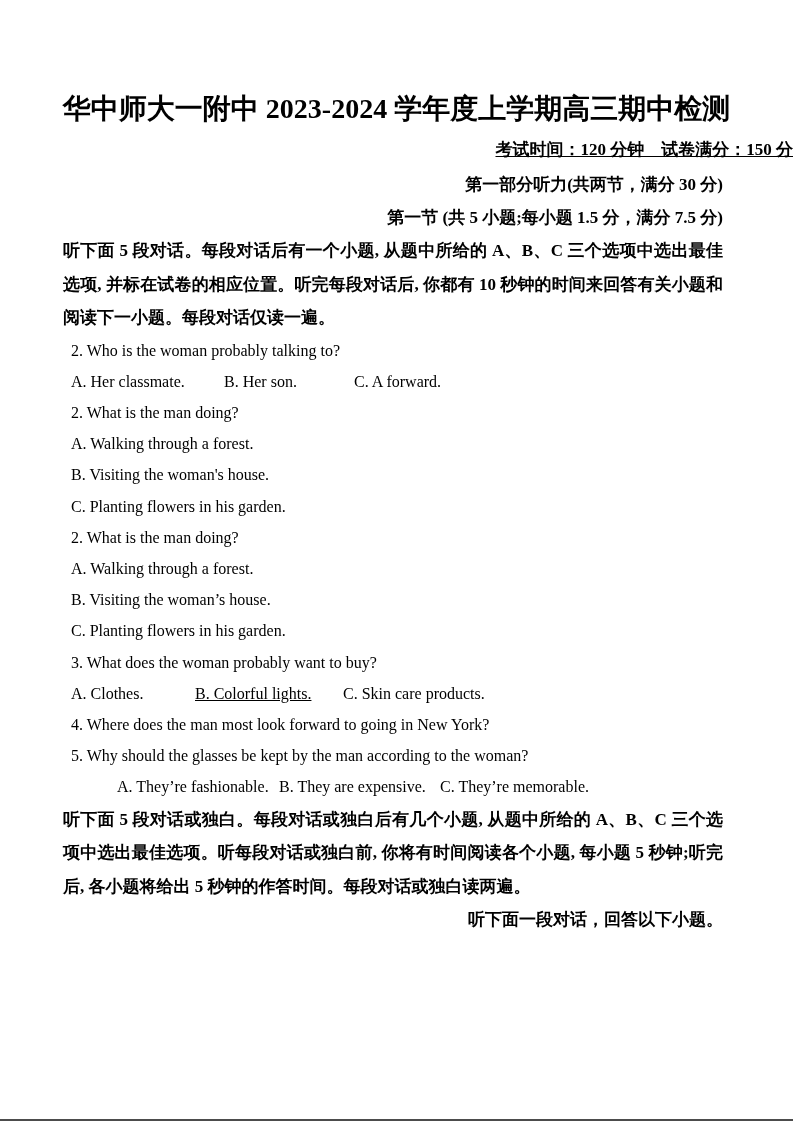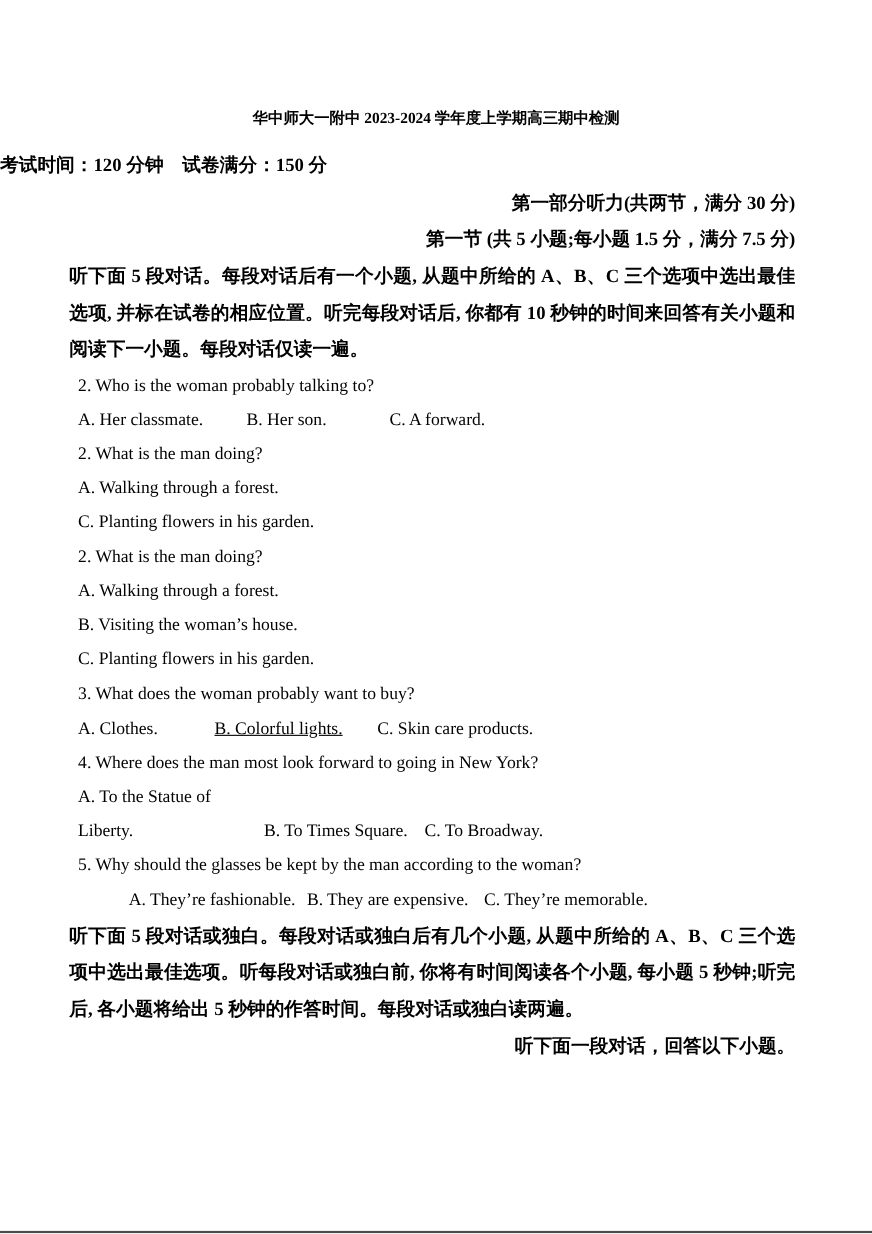--- a/index.html
+++ b/index.html
@@ -1,23 +1,23 @@
 <!DOCTYPE html>
 <html><head>
 <meta charset="utf-8">
 <style>
   html,body{margin:0;padding:0;background:#e8e8e8;}
   .page{
     width:793px;height:1122px;position:relative;background:#ffffff;
     overflow:hidden;color:#000;
     font-family:"Liberation Serif","DejaVu Serif",serif;
   }
-  .doc-title{margin:95px 0 0;text-align:center;font-size:14px;font-weight:700;line-height:28px;}
+  .doc-title{margin:95px 0 0;text-align:center;font-size:28px;font-weight:700;line-height:28px;}
   .doc-subtitle{margin:16px 0 0;text-align:center;font-size:21px;font-weight:700;line-height:28px;}
-  .exam-info{margin:15px 0 6px;text-align:left;font-size:17px;font-weight:700;line-height:24px;}
+  .exam-info{margin:15px 0 6px;text-align:right;font-size:17px;font-weight:700;line-height:24px;text-decoration:underline;}
   .content{padding:0 70px 0 63px;}
   .cn{font-weight:700;font-size:17px;line-height:33px;margin:0;text-align:right;}
   .para{text-align:justify;line-height:33.5px;}
   .en{font-weight:400;font-size:16px;line-height:31.2px;margin:0;padding-left:8px;}
   .opt{display:inline-block;}
   .w149{width:149px;} .w126{width:126px;}
   .w120{width:120px;} .w144{width:144px;text-decoration:underline;}
   .w165{width:165px;} .w142{width:142px;}
   .w158{width:158px;margin-left:46px;} .w157{width:157px;}
   .bottom-edge{position:absolute;left:0;right:0;bottom:1px;height:2px;background:#4c4c4c;}
@@ -41,20 +41,21 @@
       <p class="en">
         <span class="opt w149">A. Her classmate.</span>
         <span class="opt w126">B. Her son.</span>
         <span class="opt">C. A forward.</span>
       </p>
     </div>
 
     <div>
       <p class="en">2. What is the man doing?</p>
       <p class="en">A. Walking through a forest.</p>
+      <p class="en">B. Visiting the woman's house.</p>
       <p class="en">C. Planting flowers in his garden.</p>
     </div>
 
     <div>
       <p class="en">2. What is the man doing?</p>
       <p class="en">A. Walking through a forest.</p>
       <p class="en">B. Visiting the woman’s house.</p>
       <p class="en">C. Planting flowers in his garden.</p>
     </div>
 
@@ -62,25 +63,20 @@
       <p class="en">3. What does the woman probably want to buy?</p>
       <p class="en">
         <span class="opt w120">A. Clothes.</span>
         <span class="opt w144">B. Colorful lights.</span>
         <span class="opt">C. Skin care products.</span>
       </p>
     </div>
 
     <div>
       <p class="en">4. Where does the man most look forward to going in New York?</p>
-      <p class="en">
-        <span class="opt w165">A. To the Statue of Liberty.</span>
-        <span class="opt w142">B. To Times Square.</span>
-        <span class="opt">C. To Broadway.</span>
-      </p>
     </div>
 
     <div>
       <p class="en">5. Why should the glasses be kept by the man according to the woman?</p>
       <p class="en">
         <span class="opt w158">A. They’re fashionable.</span>
         <span class="opt w157">B. They are expensive.</span>
         <span class="opt">C. They’re memorable.</span>
       </p>
     </div>

